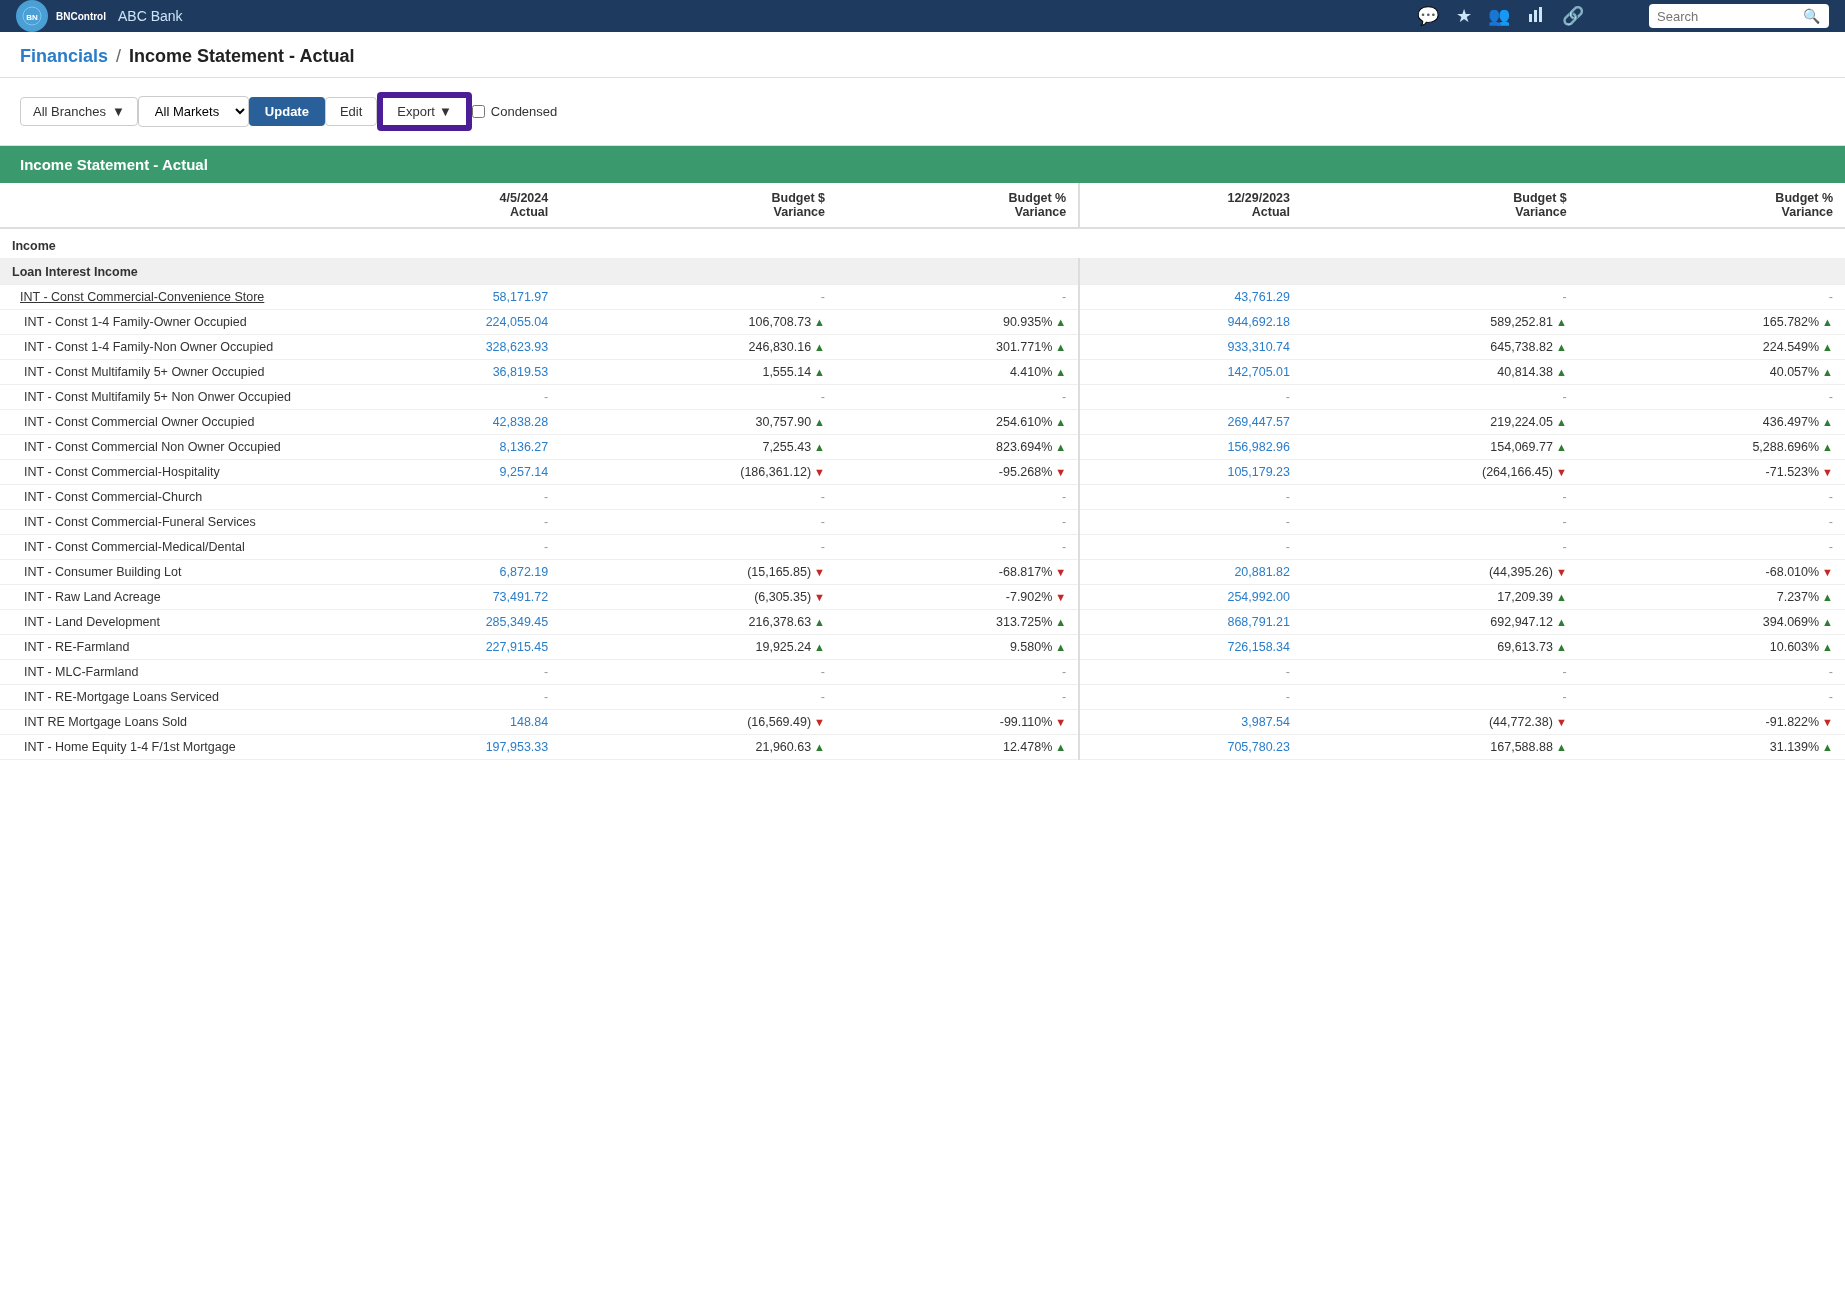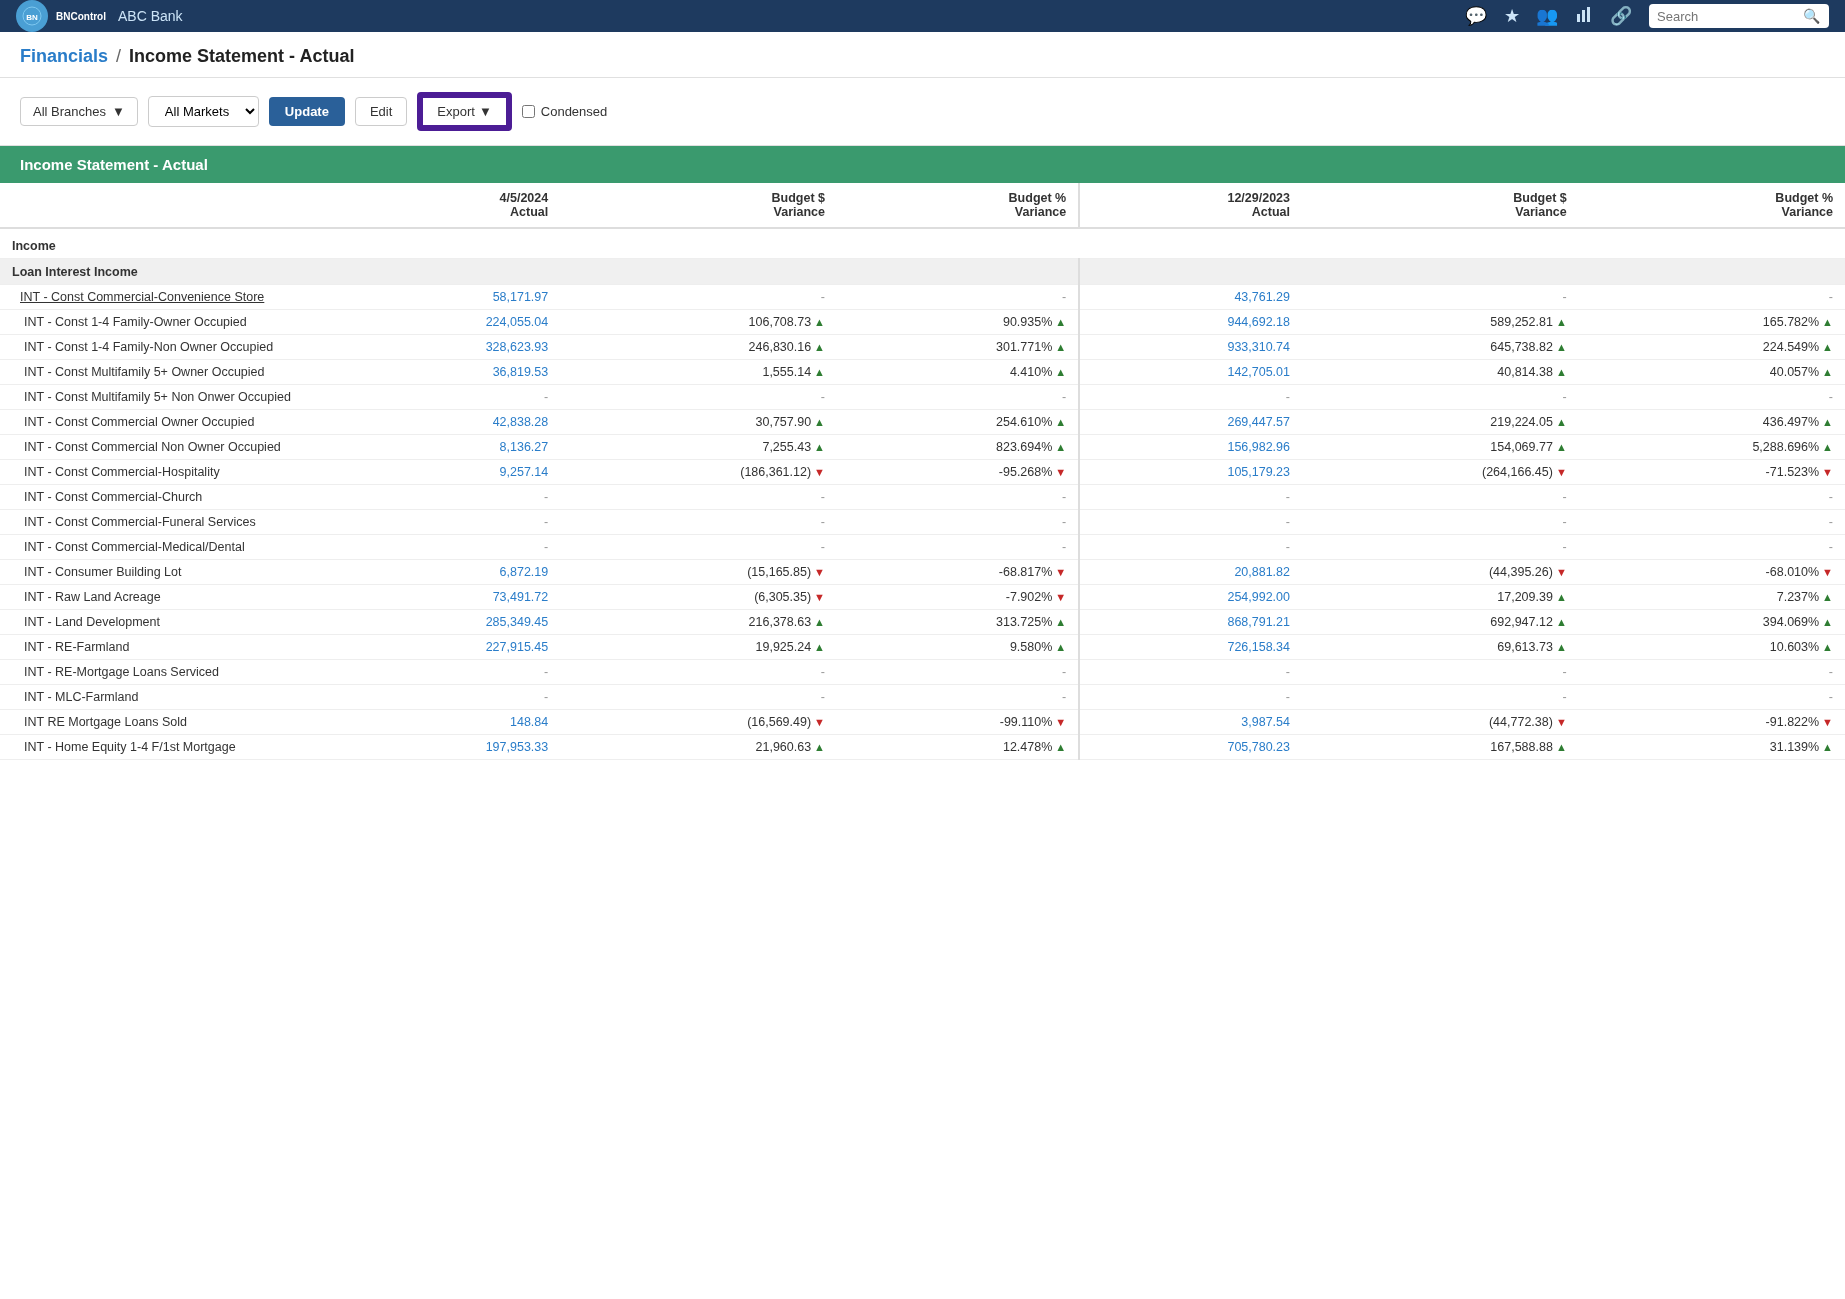--- a/index.html
+++ b/index.html
@@ -33,21 +33,21 @@
     .header-spacer { flex: 1; }
     .header-icons {
       display: flex; align-items: center; gap: 16px;
     }
     .header-icon {
       color: #cce4f7; font-size: 18px; cursor: pointer;
     }
     .search-box {
       display: flex; align-items: center;
       background: #fff; border-radius: 4px;
-      padding: 4px 8px; gap: 6px; width: 180px;
+      padding: 4px 8px; gap: 6px; width: 180px; margin-left: 48px;
     }
     .search-box input {
       border: none; outline: none; font-size: 13px; width: 100%;
     }
     .search-icon-sm { color: #666; font-size: 14px; }
 
     
     .breadcrumb-area {
       padding: 14px 20px 10px 20px;
       border-bottom: 1px solid #e0e0e0;
@@ -56,21 +56,21 @@
       display: flex; align-items: center; gap: 8px;
       font-size: 18px;
     }
     .breadcrumb-financials { color: #2a7dc9; font-weight: 600; }
     .breadcrumb-sep { color: #666; font-weight: normal; }
     .breadcrumb-current { color: #222; font-weight: 700; }
 
     
     .toolbar {
       padding: 14px 20px;
-      display: flex; align-items: center; gap: 10px;
+      display: flex; align-items: center; 
       border-bottom: 1px solid #e0e0e0;
     }
     .dropdown-btn {
       display: flex; align-items: center; gap: 6px;
       border: 1px solid #ccc; background: #fff;
       padding: 6px 12px; border-radius: 4px; cursor: pointer;
       font-size: 13px;
     }
     .btn-update {
       background: #2a6099; color: #fff; border: none;
@@ -462,30 +462,30 @@
           </td>
       <td class="val-blue col-group-sep">726,158.34</td>
       <td>
             <span class="variance-cell">69,613.73 <span class="arrow-up">▲</span></span>
           </td>
       <td>
             <span class="variance-cell">10.603% <span class="arrow-up">▲</span></span>
           </td>
     </tr>
         <tr>
+      <td style="padding-left:24px;">INT - MLC-Farmland</td>
+      <td class="dash"><span class="dash">-</span></td>
+      <td><span class="dash">-</span></td>
+      <td><span class="dash">-</span></td>
+      <td class="dash col-group-sep"><span class="dash">-</span></td>
+      <td><span class="dash">-</span></td>
+      <td><span class="dash">-</span></td>
+    </tr>
+        <tr>
       <td style="padding-left:24px;">INT - RE-Mortgage Loans Serviced</td>
-      <td class="dash"><span class="dash">-</span></td>
-      <td><span class="dash">-</span></td>
-      <td><span class="dash">-</span></td>
-      <td class="dash col-group-sep"><span class="dash">-</span></td>
-      <td><span class="dash">-</span></td>
-      <td><span class="dash">-</span></td>
-    </tr>
-        <tr>
-      <td style="padding-left:24px;">INT - MLC-Farmland</td>
       <td class="dash"><span class="dash">-</span></td>
       <td><span class="dash">-</span></td>
       <td><span class="dash">-</span></td>
       <td class="dash col-group-sep"><span class="dash">-</span></td>
       <td><span class="dash">-</span></td>
       <td><span class="dash">-</span></td>
     </tr>
         <tr>
       <td style="padding-left:24px;">INT RE Mortgage Loans Sold</td>
       <td class="val-blue">148.84</td>

